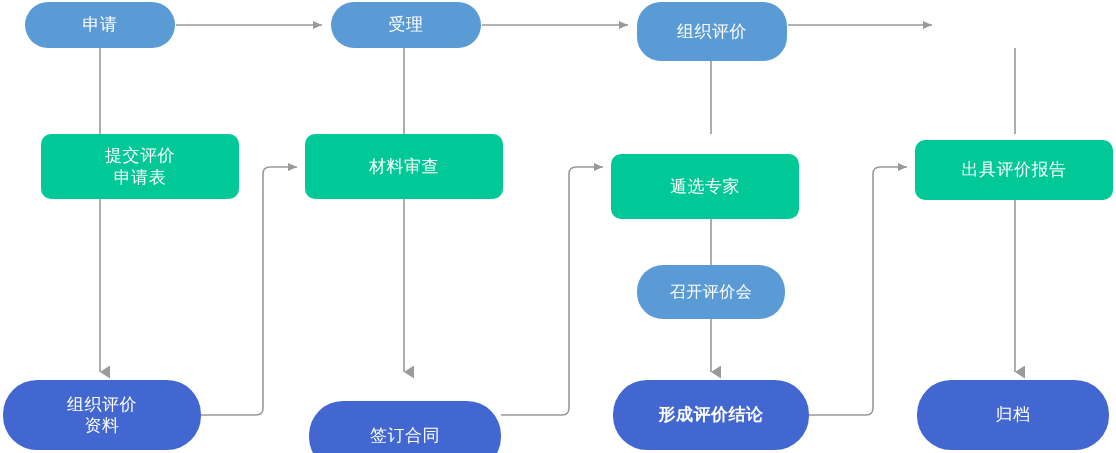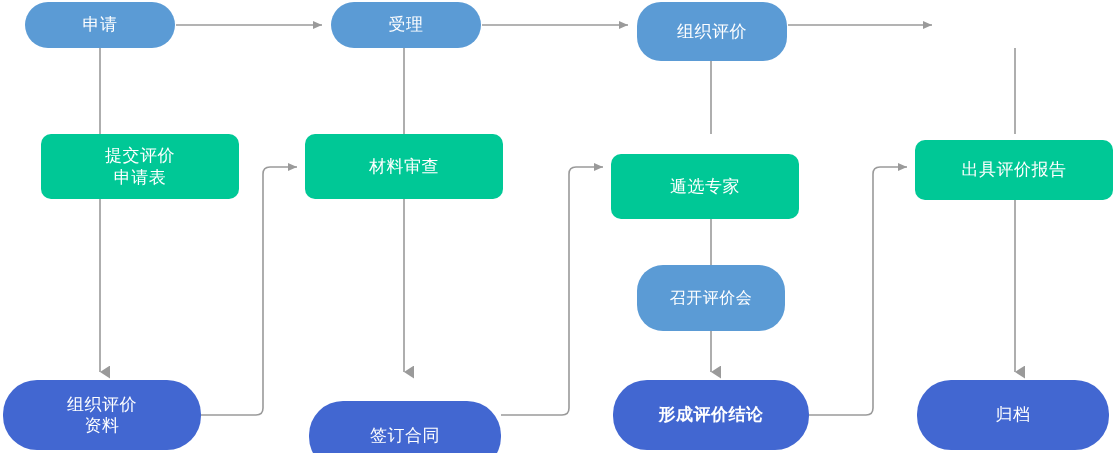--- a/index.html
+++ b/index.html
@@ -99,21 +99,21 @@
   <div class="node node-stage" style="left:25px;  top:2px;   width:150px; height:46px;">申请</div>
   <div class="node node-stage" style="left:331px; top:2px;   width:150px; height:46px;">受理</div>
   <div class="node node-stage" style="left:637px; top:2px;   width:150px; height:59px;">组织评价</div>
 
   <div class="node node-task" style="left:3px;   top:134px; width:198px; height:65px;margin-left:38px;">提交评价
 申请表</div>
   <div class="node node-task" style="left:305px; top:134px; width:198px; height:65px;">材料审查</div>
   <div class="node node-task" style="left:611px; top:134px; width:188px; height:65px;margin-top:20px;">遁选专家</div>
   <div class="node node-task" style="left:915px; top:140px; width:198px; height:60px;">出具评价报告</div>
 
-  <div class="node node-meeting" style="left:637px; top:265px; width:148px; height:66px;">召开评价会</div>
+  <div class="node node-meeting" style="left:637px; top:265px; width:148px; height:54px;">召开评价会</div>
 
   <div class="node node-output" style="left:3px;   top:380px; width:198px; height:70px;">组织评价
 资料</div>
   <div class="node node-output" style="left:309px; top:401px; width:192px; height:70px;">签订合同</div>
   <div class="node node-output" style="left:613px; top:380px; width:196px; height:70px;font-weight:bold;">形成评价结论</div>
   <div class="node node-output" style="left:917px; top:380px; width:192px; height:70px;">归档</div>
 
 </div>
 
 </body></html>

